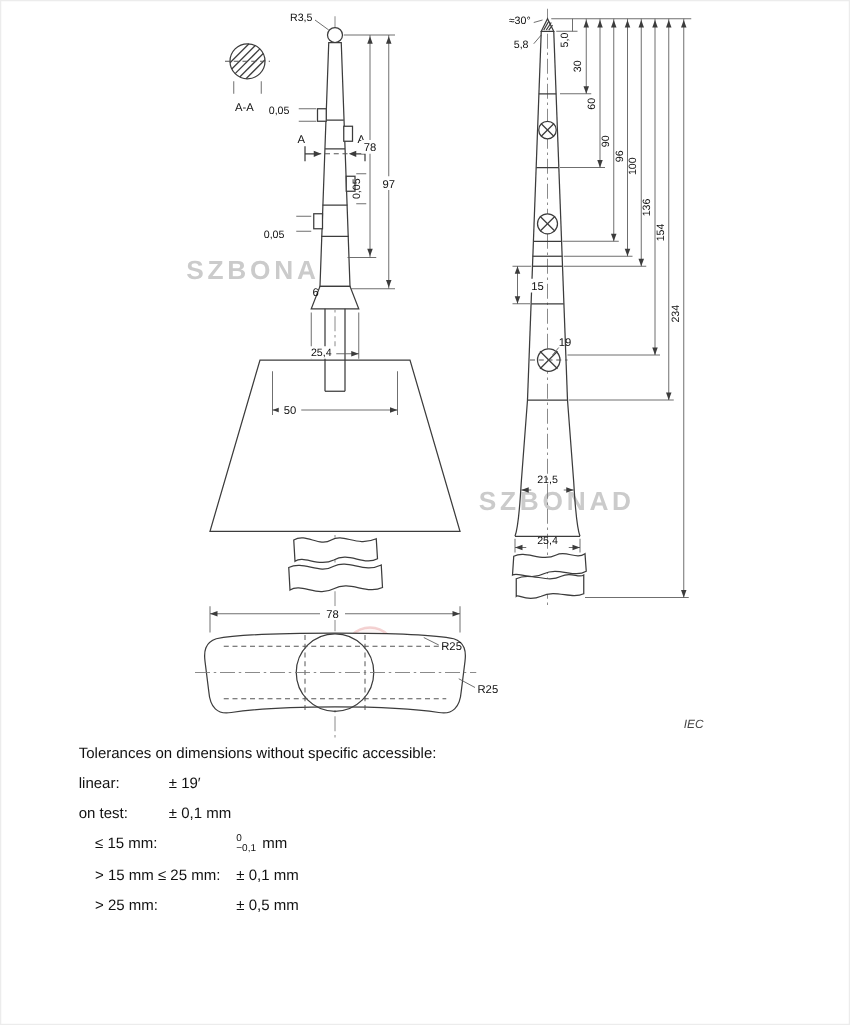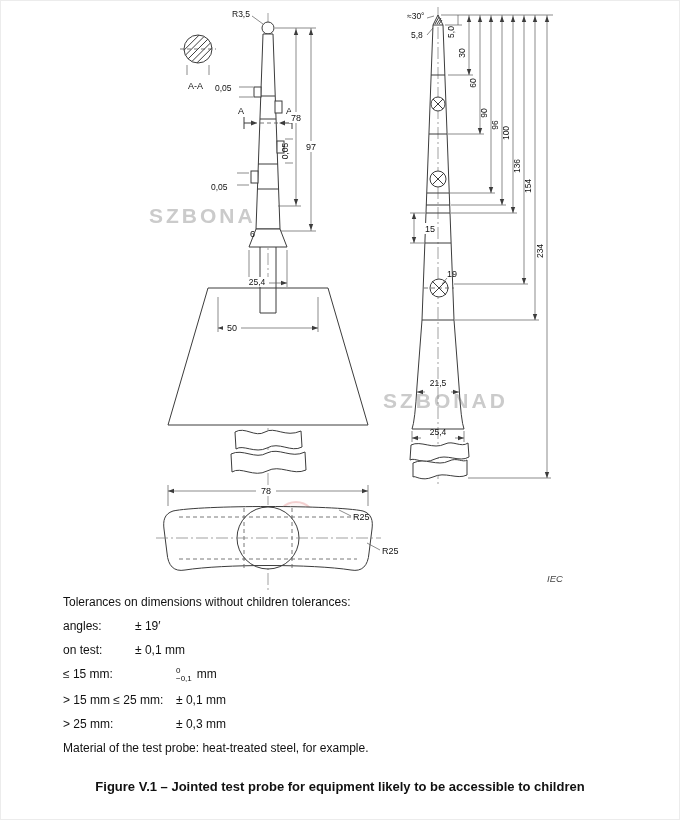--- a/index.html
+++ b/index.html
@@ -16,21 +16,21 @@
   .arr{fill:#3c3c3c;stroke:none;}
   .dim{font-size:9px;}
   .dims{font-size:8.5px;}
   .wm{font-size:21px;fill:#cbcbcb;letter-spacing:3px;font-weight:bold;}
   .iec{font-size:9.5px;font-style:italic;fill:#444;}
   .wbg{fill:#ffffff;stroke:none;}
   .notes{position:absolute;left:62px;top:594px;width:570px;font-size:12px;}
   .nline{margin-bottom:10px;}
   .kv{display:flex;margin-bottom:10px;}
   .kv .k{width:72px;flex:none;}
-  .kv.t{}
+  .kv.t{margin-left:13px;}
   .kv.t .k{width:113px;flex:none;}
   .stack{display:inline-flex;flex-direction:column;font-size:8px;line-height:8px;
          vertical-align:middle;margin-right:5px;text-align:left;}
   .caption{position:absolute;left:0;top:778px;width:100%;text-align:center;
            font-weight:bold;font-size:13px;}
 </style>
 </head>
 <body>
 
 <div class="page">
@@ -302,23 +302,23 @@
       <text class="dims" x="519" y="165" text-anchor="middle" transform="rotate(-90 519 165)">136</text>
       <text class="dims" x="530" y="185" text-anchor="middle" transform="rotate(-90 530 185)">154</text>
       <text class="dims" x="542" y="250" text-anchor="middle" transform="rotate(-90 542 250)">234</text>
     </g>
   </g>
 
   <text class="iec" x="546" y="581">IEC</text>
 </svg>
 
 <div class="notes">
-  <div class="nline">Tolerances on dimensions without children tolerances:</div>
+  <div class="nline">Tolerances on dimensions without specific accessible:</div>
   <div class="kv">
-    <span class="k">angles:</span>
+    <span class="k">linear:</span>
     <span>± 19′</span>
   </div>
   <div class="kv">
     <span class="k">on test:</span>
     <span>± 0,1 mm</span>
   </div>
   <div class="kv t">
     <span class="k">≤ 15 mm:</span>
     <span>
       <span class="stack">
@@ -326,20 +326,18 @@
         <span>−0,1</span>
       </span><span>mm</span>
     </span>
   </div>
   <div class="kv t">
     <span class="k">&gt; 15 mm ≤ 25 mm:</span>
     <span>± 0,1 mm</span>
   </div>
   <div class="kv t">
     <span class="k">&gt; 25 mm:</span>
-    <span>± 0,3 mm</span>
-  </div>
-  <div class="nline">Material of the test probe: heat-treated steel, for example.</div>
+    <span>± 0,5 mm</span>
+  </div>
 </div>
 
-<div class="caption">Figure V.1 – Jointed test probe for equipment likely to be accessible to children</div>
 
 </div>
 
 </body></html>

